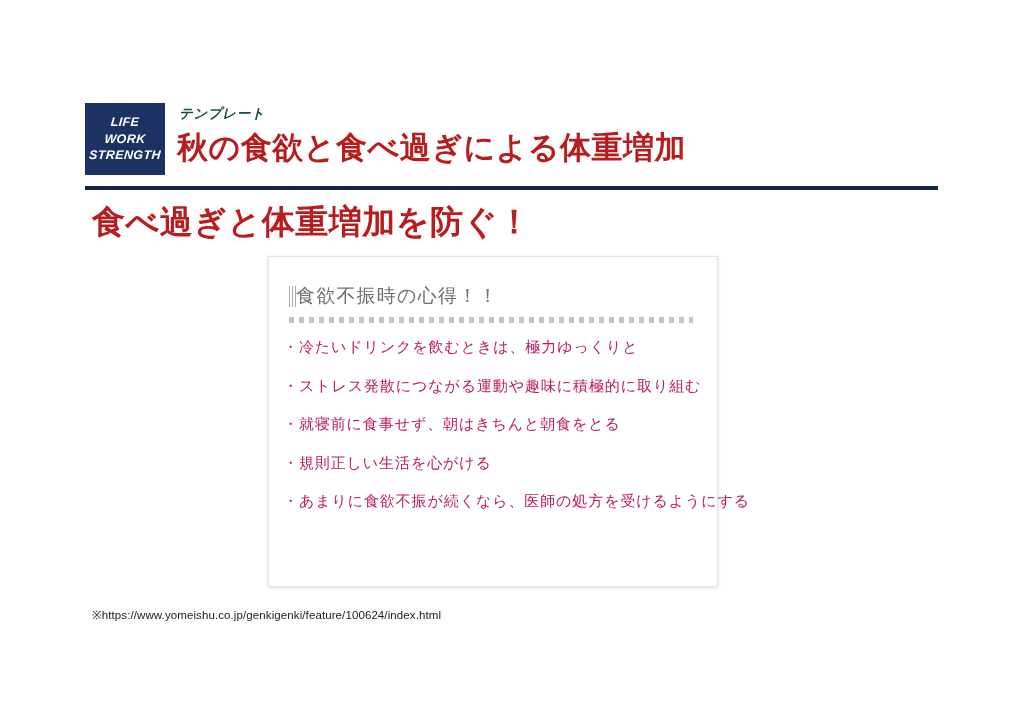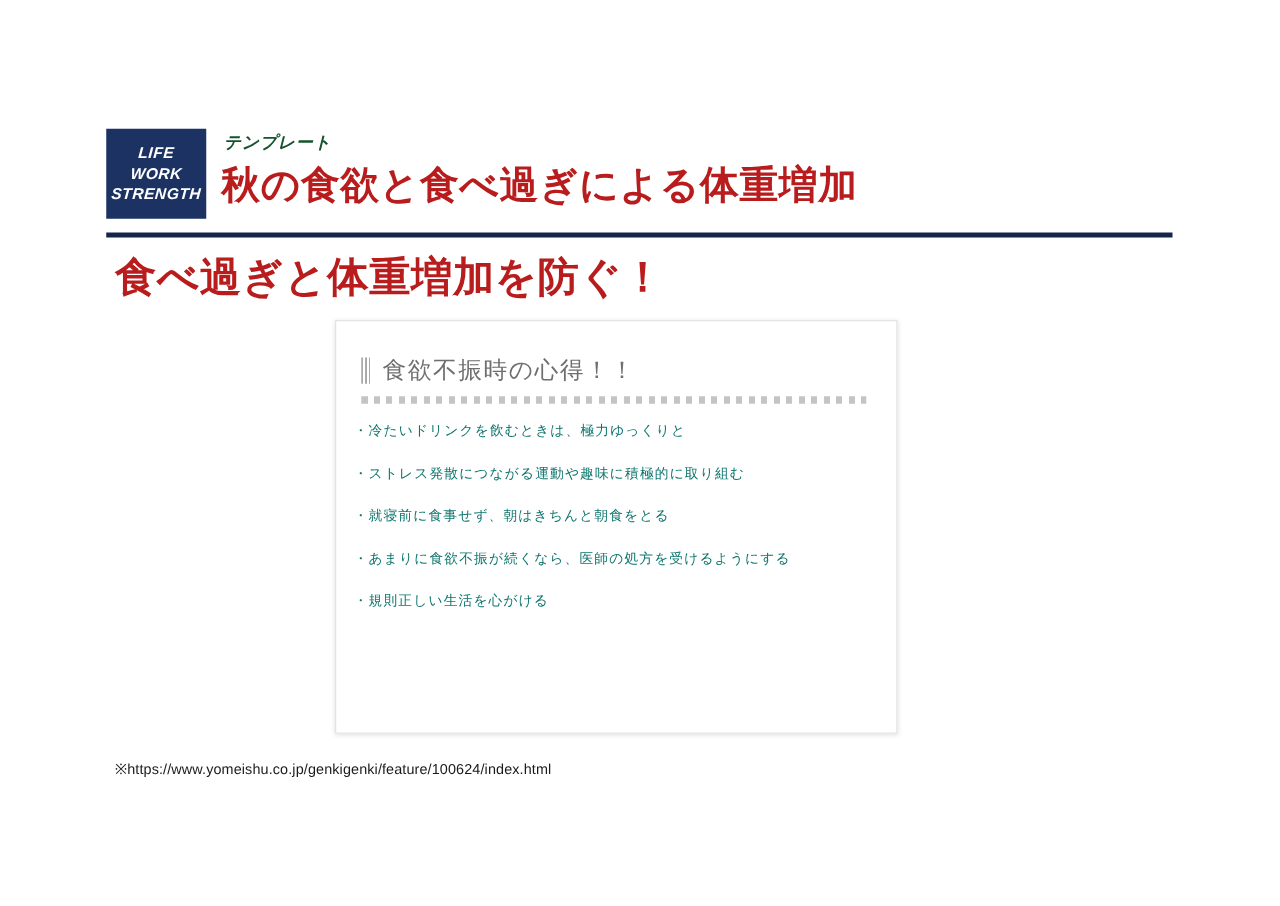--- a/index.html
+++ b/index.html
@@ -103,21 +103,20 @@
     border: 1px solid #e3e3e3;
     box-shadow: 0 1px 4px rgba(0,0,0,0.13);
     box-sizing: border-box;
   }
   .card-title-row {
     position: absolute;
     left: 20px;
     top: 26px;
     display: flex;
     align-items: center;
-    gap: 10px;
   }
   .card-title-bar {
     width: 7px;
     height: 21px;
     background: repeating-linear-gradient(
       90deg,
       #9a9a9a 0px, #9a9a9a 1.5px,
       #ffffff 1.5px, #ffffff 3px
     );
     opacity: 0.85;
@@ -143,22 +142,22 @@
   .card-list {
     position: absolute;
     left: 14px;
     top: 82px;
     width: 424px;
     margin: 0;
     padding: 0;
     list-style: none;
   }
   .card-list li {
-    font-size: 11px;
-    color: #0f766e;
+    font-size: 15px;
+    color: #be185d;
     letter-spacing: 0.9px;
     line-height: 1.1;
     margin-bottom: 22px;
     white-space: nowrap;
   }
 
   
   .source {
     position: absolute;
     left: 92px;
@@ -191,20 +190,20 @@
   <div class="card">
     <div class="card-title-row">
       <div class="card-title-bar"></div>
       <div class="card-title">食欲不振時の心得！！</div>
     </div>
     <div class="card-divider"></div>
     <ul class="card-list">
       <li>・冷たいドリンクを飲むときは、極力ゆっくりと</li>
       <li>・ストレス発散につながる運動や趣味に積極的に取り組む</li>
       <li>・就寝前に食事せず、朝はきちんと朝食をとる</li>
+      <li>・規則正しい生活を心がける</li>
       <li>・あまりに食欲不振が続くなら、医師の処方を受けるようにする</li>
-      <li>・規則正しい生活を心がける</li>
     </ul>
   </div>
 
   <div class="source">※https://www.yomeishu.co.jp/genkigenki/feature/100624/index.html</div>
 
 </div>
 
 </body></html>

